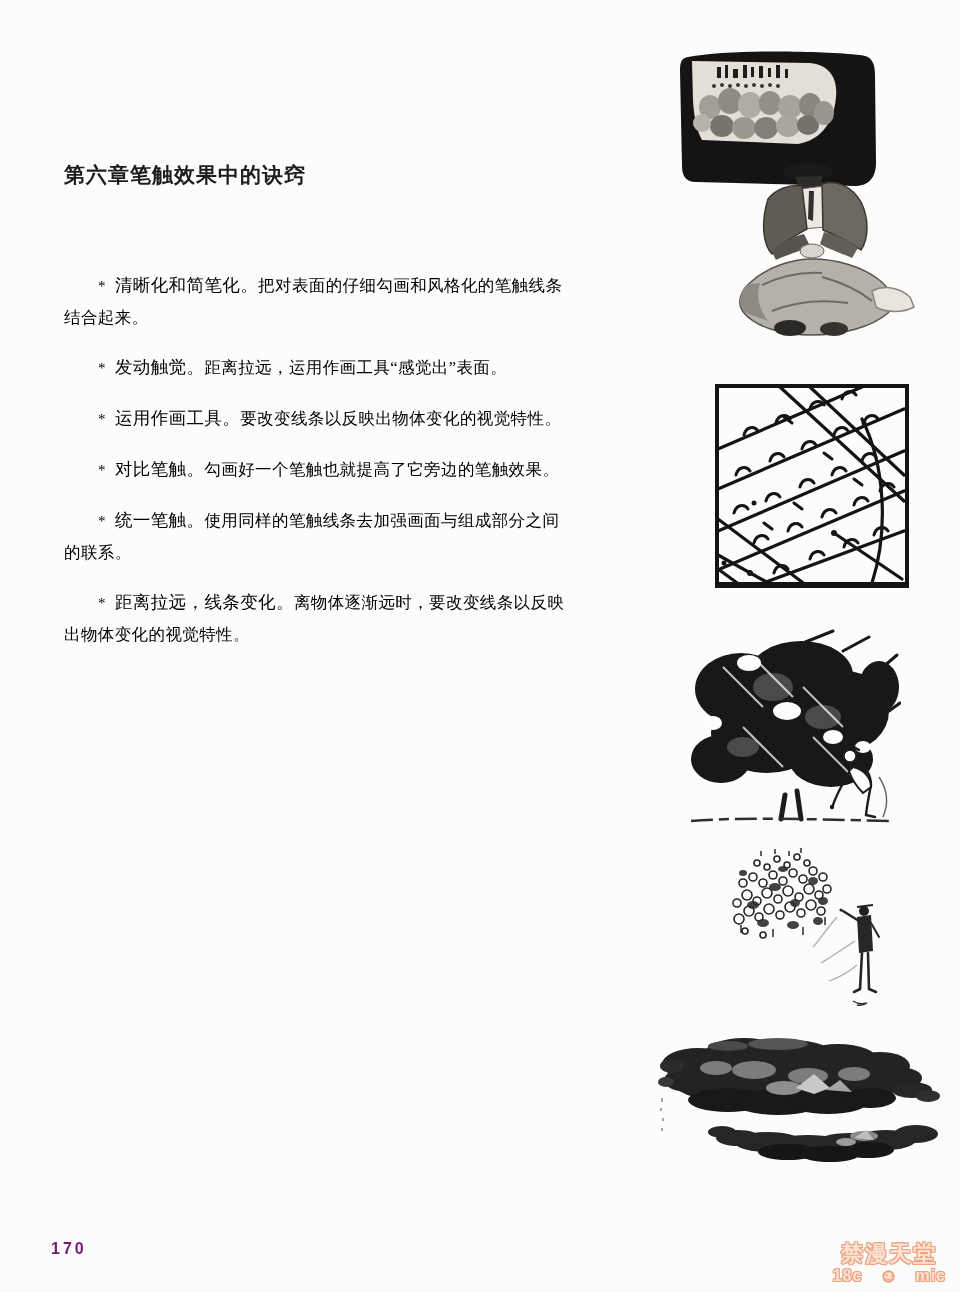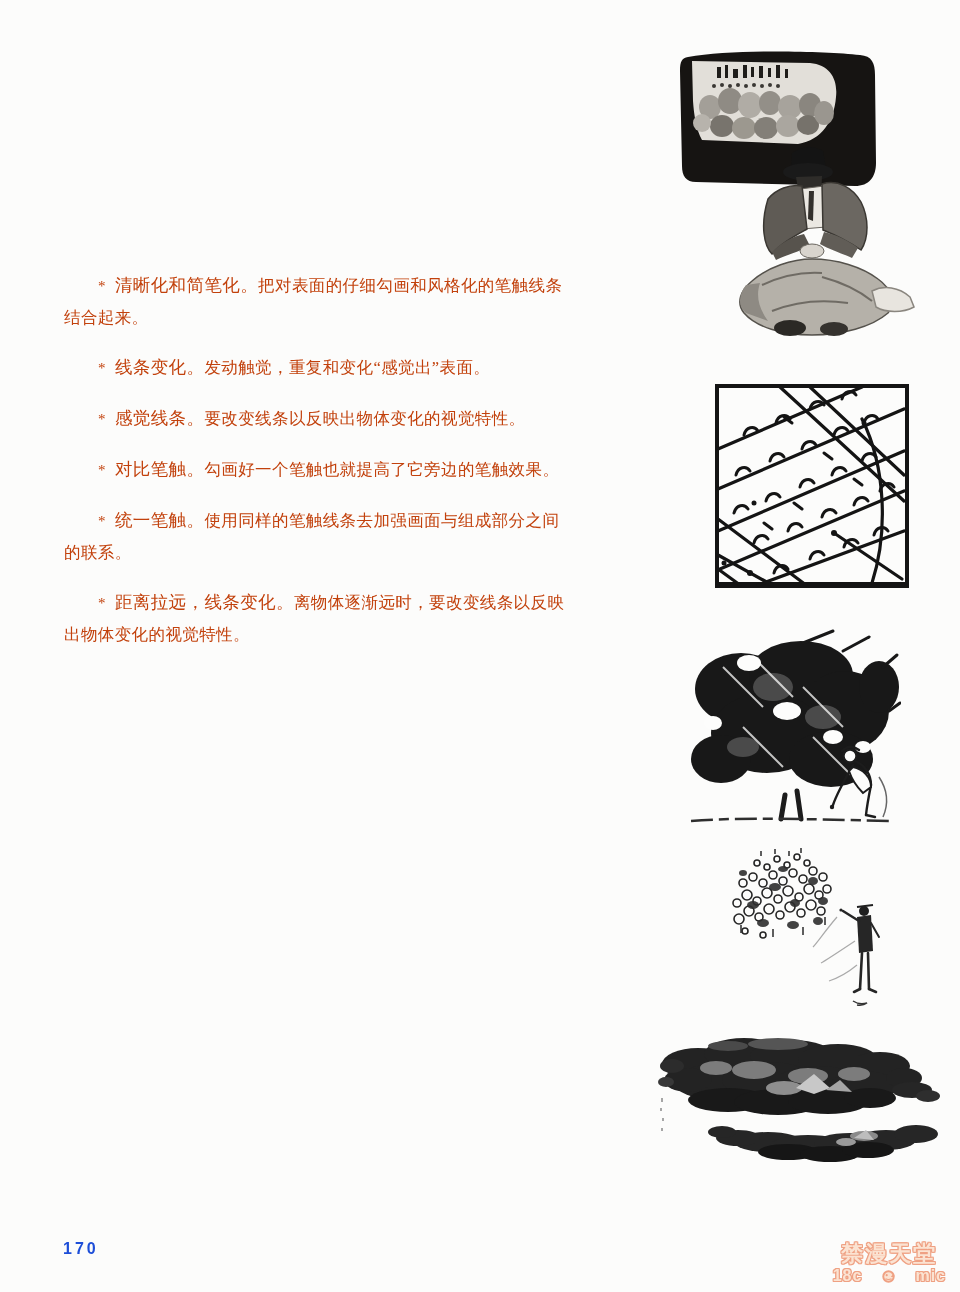--- a/index.html
+++ b/index.html
@@ -11,30 +11,30 @@
     color:#222222;
   }
   .chapter-title {
     position:absolute; left:64px; top:161px;
     font-family:"Liberation Sans","DejaVu Sans",sans-serif;
     font-weight:700; font-size:21px; color:#1d1d1d; letter-spacing:1px;
   }
   .body-text { position:absolute; left:64px; top:270px; width:502px; }
   .bullet {
     font-size:16.5px; line-height:31px; text-indent:34px;
-    letter-spacing:0.4px; color:#c2410c; margin:0 0 19px 0;
+    letter-spacing:0.4px; color:#000000; margin:0 0 19px 0;
   }
   .bullet .marker { margin-right:9px; font-size:15px; }
   .bullet .lead { font-size:17.5px; }
   .bullet.b4 { }
   .bullet.b5 { margin-bottom:8px;margin-top:10px; }
   .page-number {
-    position:absolute; left:63px; top:1240px;
+    position:absolute; left:51px; top:1240px;
     font-family:"Liberation Sans","DejaVu Sans",sans-serif;
-    font-weight:700; font-size:16px; letter-spacing:3px; color:#1d4ed8;
+    font-weight:700; font-size:16px; letter-spacing:3px; color:#701a75;
   }
   .figure { position:absolute; }
   .figure svg { display:block; width:100%; height:100%; }
   .fig-painting { left:672px; top:45px;  width:250px; height:300px; }
   .fig-frame    { left:714px; top:383px; width:196px; height:208px; }
   .fig-tree     { left:683px; top:627px; width:218px; height:200px; }
   .fig-crowd    { left:723px; top:845px; width:175px; height:170px; }
   .fig-clouds   { left:658px; top:1030px;width:290px; height:150px; }
   .watermark {
     position:absolute; right:14px; bottom:6px; text-align:center;
@@ -47,25 +47,26 @@
   .wm-line1 { font-size:22px; letter-spacing:2px; line-height:24px; }
   .wm-line2 { font-size:16px; letter-spacing:1px; line-height:20px;
               display:flex; align-items:center; justify-content:center; gap:19px; }
   .wm-fish { width:15px; height:15px; display:inline-block; }
 </style>
 </head>
 <body>
 
 <div class="page">
 
+  <h1 class="chapter-title">第六章笔触效果中的诀窍</h1>
 
   <div class="body-text">
     <p class="bullet b0"><span class="marker">*</span><span class="lead">清晰化和简笔化。</span><span>把对表面的仔细勾画和风格化的笔触线条结合起来。</span></p>
-    <p class="bullet b1"><span class="marker">*</span><span class="lead">线条变化。</span><span>发动触觉，重复和变化“感觉出”表面。</span></p>
-    <p class="bullet b2"><span class="marker">*</span><span class="lead">感觉线条。</span><span>要改变线条以反映出物体变化的视觉特性。</span></p>
+    <p class="bullet b1"><span class="marker">*</span><span class="lead">发动触觉。</span><span>距离拉远，运用作画工具“感觉出”表面。</span></p>
+    <p class="bullet b2"><span class="marker">*</span><span class="lead">运用作画工具。</span><span>要改变线条以反映出物体变化的视觉特性。</span></p>
     <p class="bullet b3"><span class="marker">*</span><span class="lead">对比笔触。</span><span>勾画好一个笔触也就提高了它旁边的笔触效果。</span></p>
     <p class="bullet b4"><span class="marker">*</span><span class="lead">统一笔触。</span><span>使用同样的笔触线条去加强画面与组成部分之间的联系。</span></p>
     <p class="bullet b5"><span class="marker">*</span><span class="lead">距离拉远，线条变化。</span><span>离物体逐渐远时，要改变线条以反映出物体变化的视觉特性。</span></p>
   </div>
 
   <div class="figure fig-painting">
     <svg viewBox="0 0 250 300">
       <path d="M16,12 C60,4 150,6 188,10 C200,11 203,18 203,30 L204,118 C204,132 197,141 183,141 L24,137 C14,137 10,131 10,121 L8,26 C8,16 10,13 16,12 Z" fill="#161412"></path>
       <path d="M20,16 L138,18 C158,20 166,34 164,52 C162,76 150,95 126,99 L30,95 C24,84 22,70 21,56 Z" fill="#e2dfd9"></path>
       <g fill="#1f1d1a">

